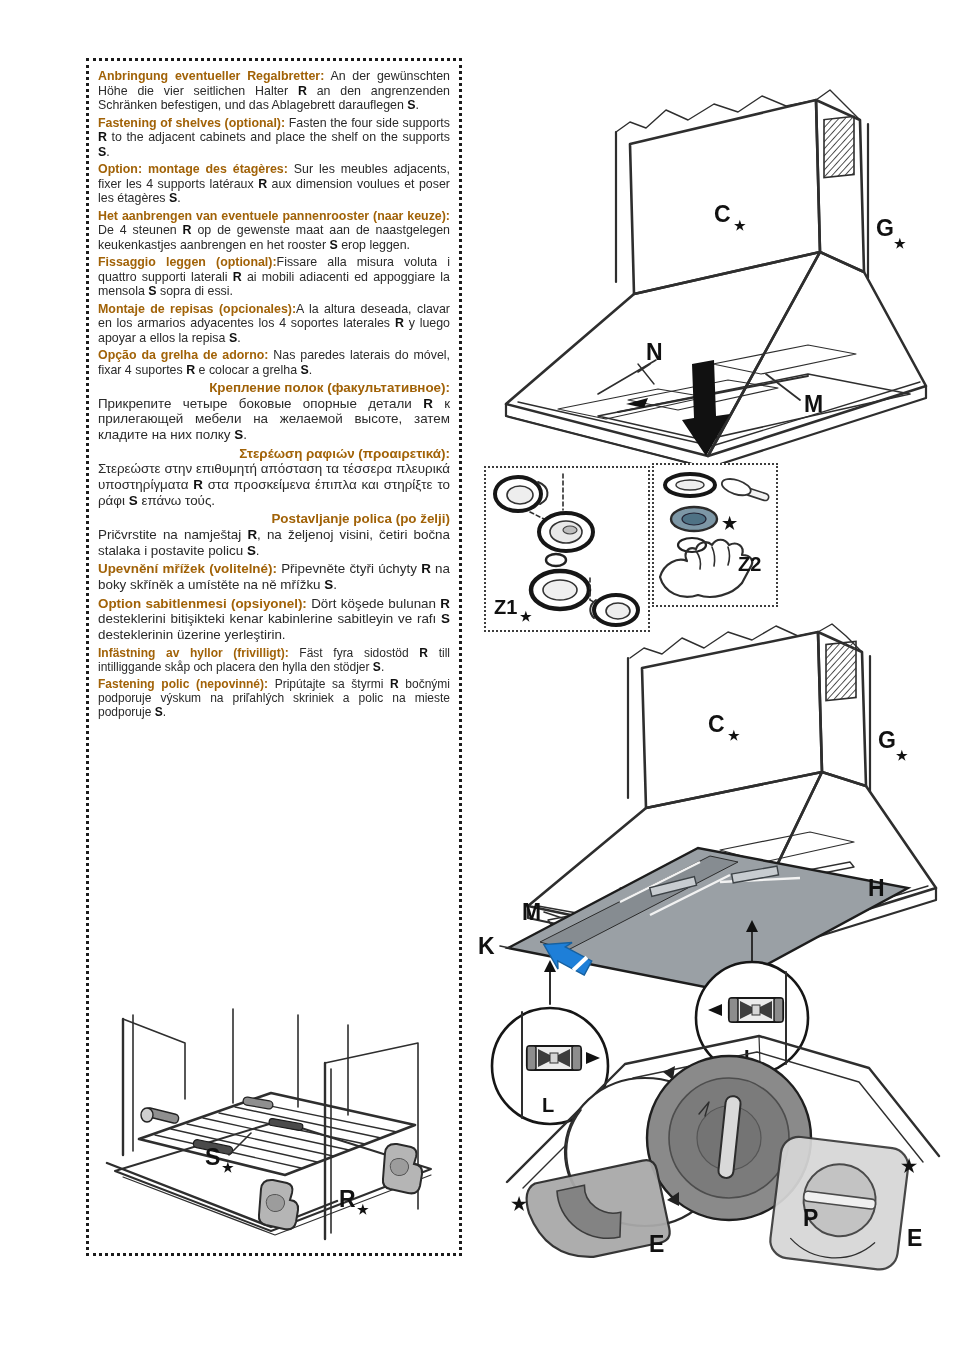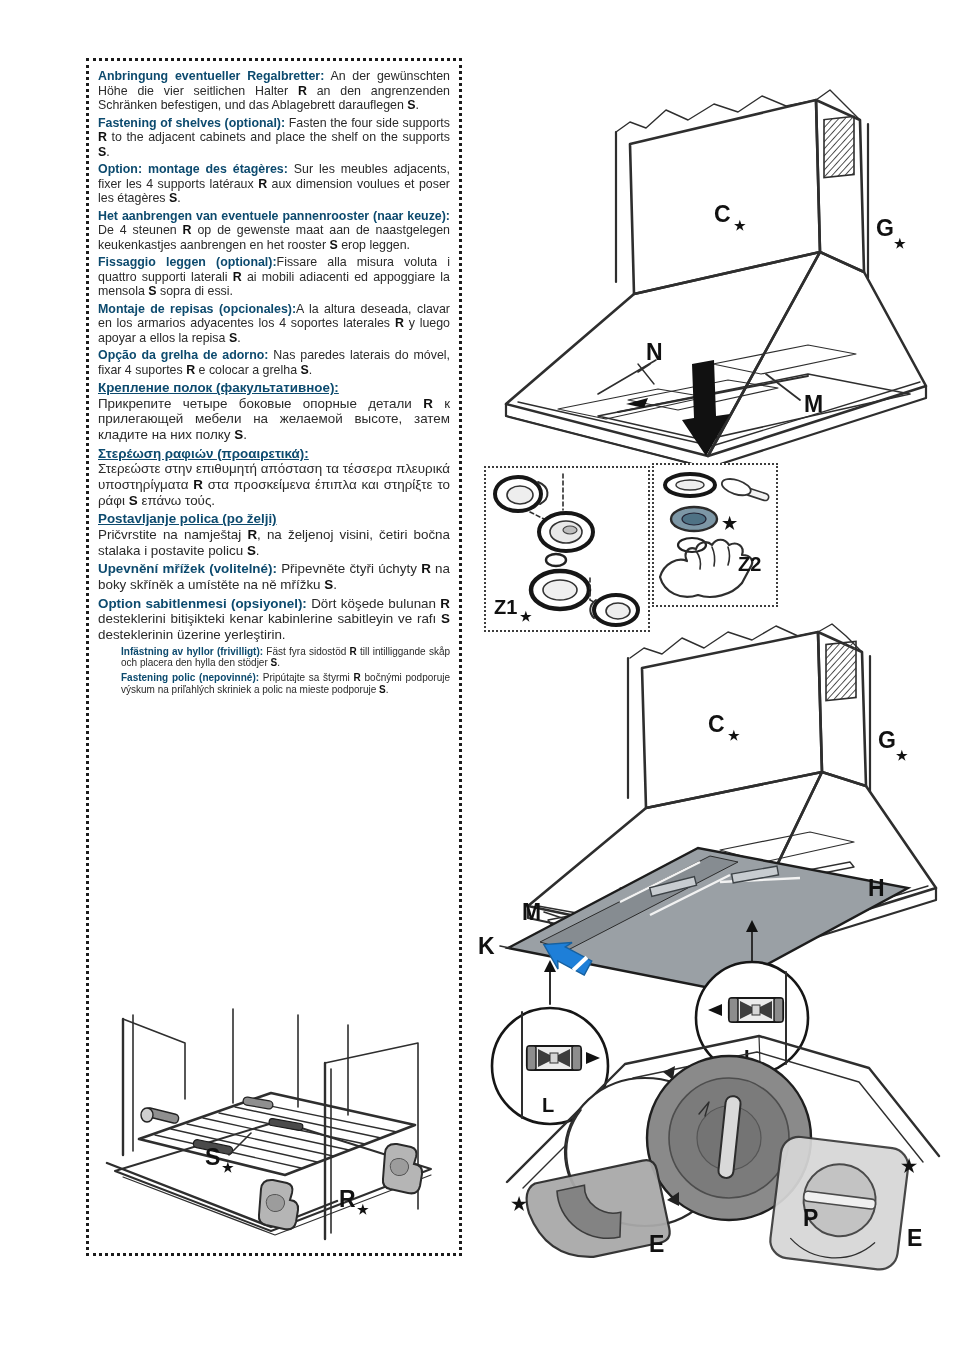--- a/index.html
+++ b/index.html
@@ -2,24 +2,24 @@
 <html><head>
 <meta charset="utf-8">
 <style>
   html,body{margin:0;padding:0;background:#e8e8e8;}
   .page{position:relative;width:954px;height:1351px;background:#ffffff;margin:0 auto;
         font-family:"Liberation Sans",sans-serif;overflow:hidden;}
   
   .textbox{position:absolute;left:86px;top:58px;width:352px;height:1176px;
            border:3px dotted #1b1b1b;padding:8px 9px;color:#222222;}
   .textbox p{margin:0 0 3px 0;font-size:12.4px;line-height:1.17;text-align:justify;color:#2a2a2a;}
-  .textbox p .h{font-weight:bold;color:#0c4a6e;}
+  .textbox p .h{font-weight:bold;color:#a16207;}
   .textbox p.lg{font-size:13.4px;}
-  .textbox p.sm{font-size:10px;margin-left:23px;}
-  .textbox p.blockh .h{display:block;text-align:left;text-decoration:underline;}
+  .textbox p.sm{font-size:12px;}
+  .textbox p.blockh .h{display:block;text-align:right;}
   .textbox b{color:#101010;}
   
   svg{position:absolute;overflow:visible;}
   #fig-shelf{left:4px;bottom:4px;}
   #fig-hood-top{left:478px;top:64px;}
   #fig-hood-filter{left:470px;top:620px;}
   #fig-carbon{left:503px;top:1030px;}
   .lampbox{position:absolute;border:2px dotted #3c3c3c;background:#ffffff;}
   #box-z1{left:484px;top:466px;width:162px;height:162px;}
   #box-z2{left:652px;top:463px;width:122px;height:140px;}

